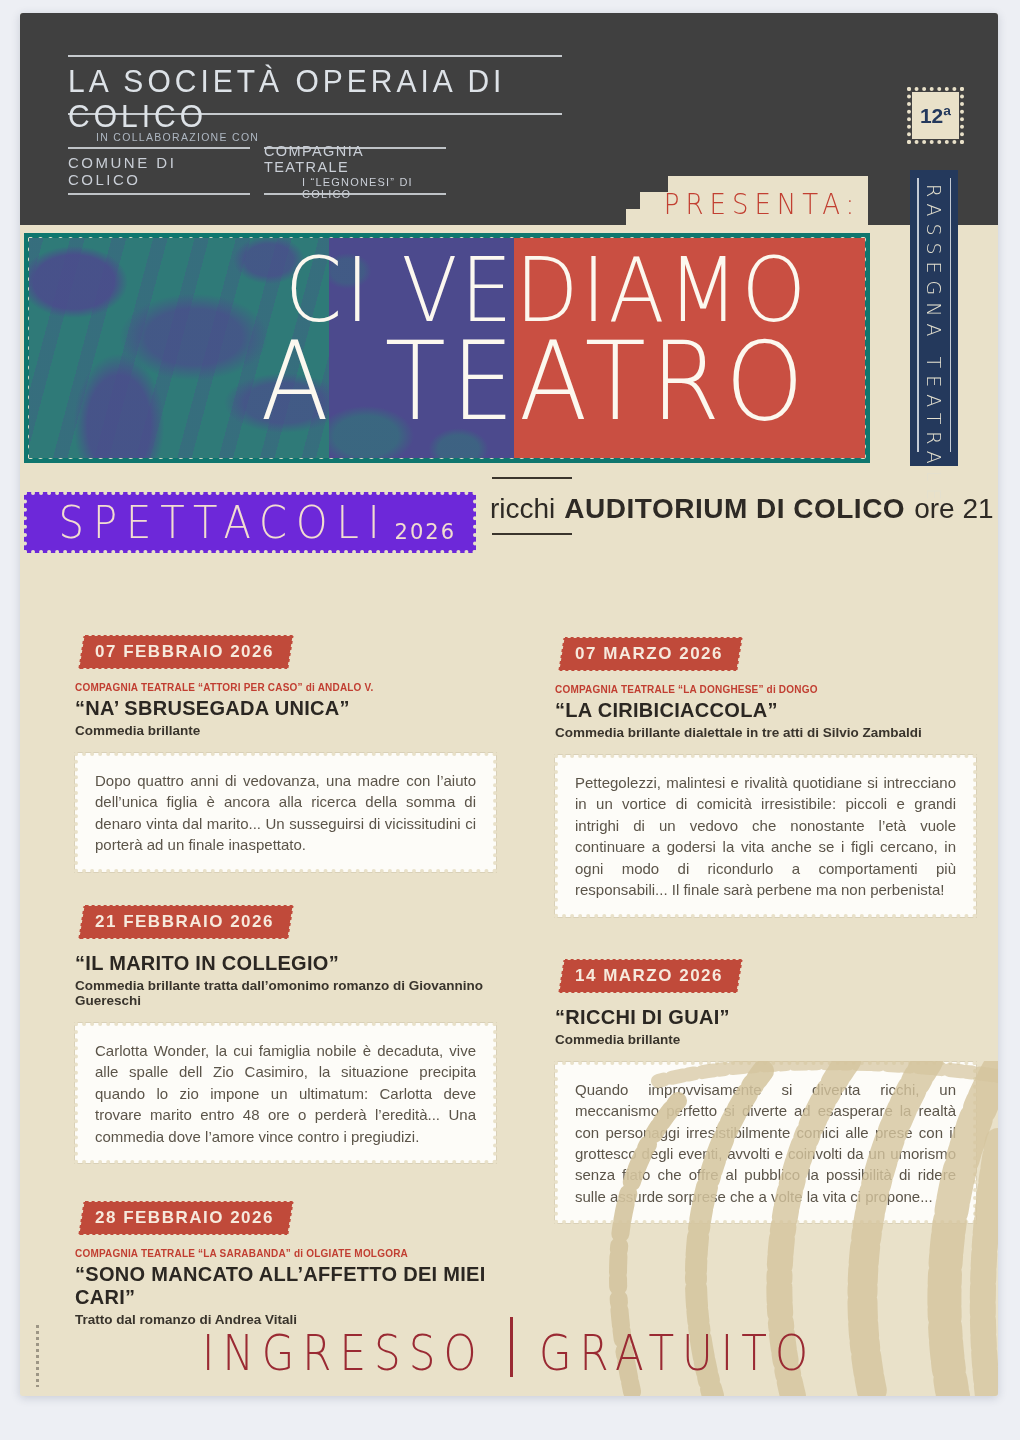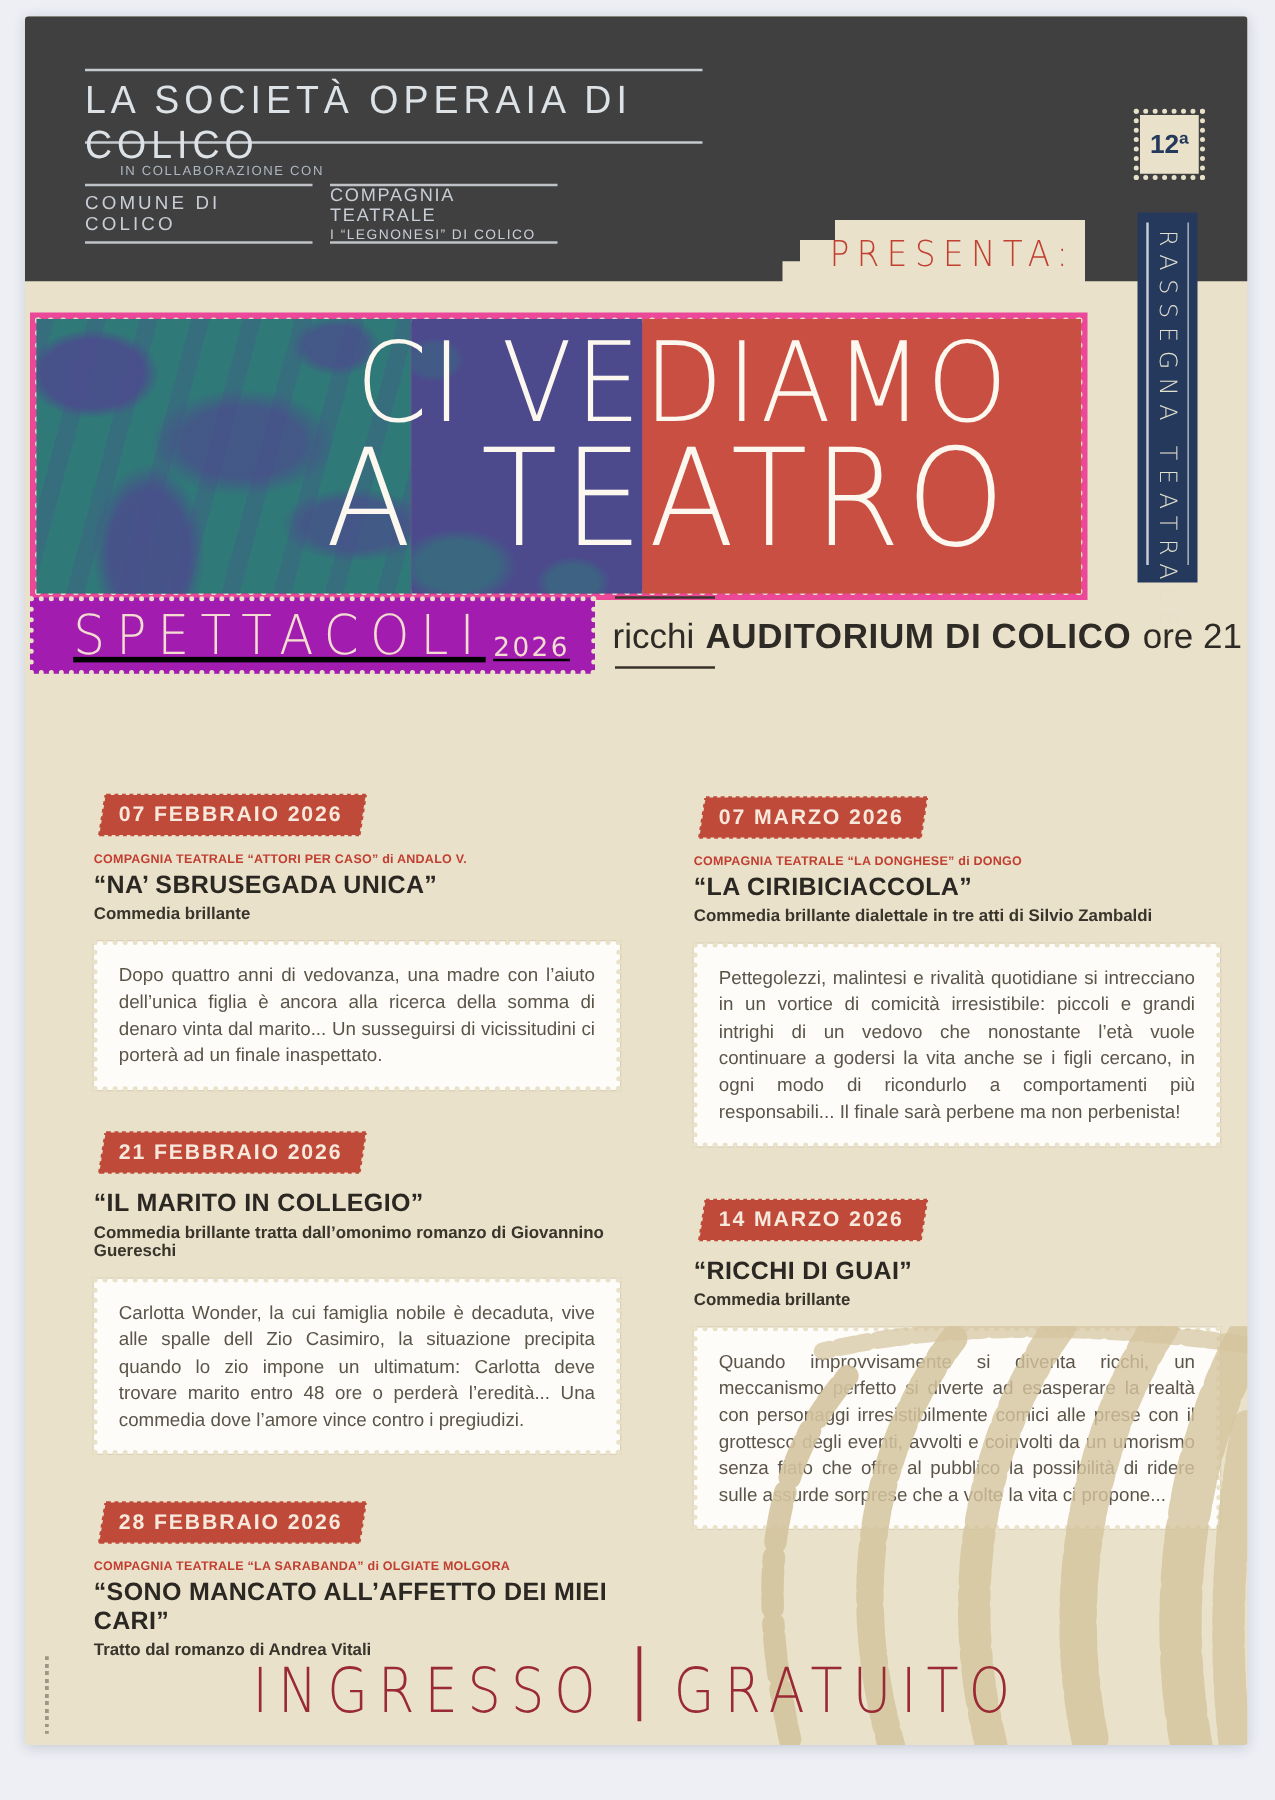--- a/index.html
+++ b/index.html
@@ -15,21 +15,21 @@
   .soc-title { position:absolute; left:48px; top:52px; width:500px; color:#dde2e7;
                font-size:30px; font-weight:300; letter-spacing:4px; transform:scaleY(1.05); }
   .collab { position:absolute; left:76px; top:118px; color:#aeb7c2; font-size:10.5px; letter-spacing:1.3px; }
   .partner { position:absolute; top:134px; border-top:2px solid rgba(222,227,232,.8);
              border-bottom:2px solid rgba(222,227,232,.8); padding:22px 0; height:48px;
              display:flex; flex-direction:column; justify-content:center; }
   .partner-1 { left:48px; width:182px; }
   .partner-2 { left:244px; width:182px; }
   .partner-name { color:#c9ced6; font-size:15px; letter-spacing:2.5px; font-weight:400; }
   .partner-line1 { color:#c9ced6; font-size:14.5px; letter-spacing:1.4px; font-weight:400; }
-  .partner-line2 { color:#c9ced6; font-size:11px; letter-spacing:1.2px; margin-top:1px; }
+  .partner-line2 { color:#c9ced6; font-size:11px; letter-spacing:1.2px; margin-top:1px;margin-left:38px; }
 
   
   .stamp12 { position:absolute; left:892px; top:79px; width:47px; height:47px;
              background:#e9e1c9; outline:4px dotted #e9e1c9; outline-offset:1px;
              display:flex; align-items:center; justify-content:center;
              color:#24395c; font-weight:700; font-size:21px; }
 
   
   .rassegna { position:absolute; left:890px; top:157px; width:48px; height:296px; background:#24395c; }
   .rassegna::before, .rassegna::after { content:""; position:absolute; top:8px; bottom:14px; width:1.5px;
@@ -41,21 +41,21 @@
 
   
   .presenta-a { position:absolute; left:648px; top:163px; width:200px; height:56px; background:#e9e1c9; }
   .presenta-b { position:absolute; left:620px; top:179px; width:30px; height:40px; background:#e9e1c9; }
   .presenta-c { position:absolute; left:606px; top:196px; width:16px; height:23px; background:#e9e1c9; }
   .presenta-label { position:absolute; left:636px; top:176px; width:212px; text-align:center;
              color:#c23f31; font-family:"DejaVu Sans",sans-serif; font-size:26px; font-weight:300;
              letter-spacing:6px; transform:scaleY(1.1); }
 
   
-  .banner { position:absolute; left:4px; top:237px; width:846px; height:230px; background:#ec4899; }
+  .banner { position:absolute; left:4px; top:220px; width:846px; height:230px; background:#0f766e; }
   .banner-in { position:absolute; inset:5px; overflow:hidden; outline:5px dotted #e9e1c9; outline-offset:-4px; }
   .strip { position:absolute; top:0; bottom:0; }
   .strip-teal { left:0; width:300px; background:
       radial-gradient(90px 60px at 15% 20%, rgba(76,74,141,.85) 0 45%, transparent 60%),
       radial-gradient(120px 70px at 55% 45%, rgba(76,74,141,.7) 0 40%, transparent 62%),
       radial-gradient(70px 110px at 30% 85%, rgba(76,74,141,.8) 0 45%, transparent 65%),
       radial-gradient(60px 40px at 80% 10%, rgba(76,74,141,.7) 0 40%, transparent 60%),
       radial-gradient(100px 50px at 85% 75%, rgba(76,74,141,.65) 0 40%, transparent 60%),
       repeating-linear-gradient(105deg, rgba(76,74,141,.25) 0 14px, rgba(47,122,120,0) 14px 40px),
       #2f7a78; }
@@ -64,23 +64,23 @@
       radial-gradient(50px 35px at 70% 96%, rgba(47,122,120,.5) 0 40%, transparent 60%),
       radial-gradient(40px 30px at 10% 15%, rgba(47,122,120,.35) 0 40%, transparent 60%),
       #4c4a8d; }
   .strip-red { left:485px; right:0; background:#c94f42; }
   .banner-title { position:absolute; right:56px; top:8px; text-align:right; color:#fcf8ef;
       font-family:"DejaVu Sans",sans-serif; font-weight:200; transform:scaleY(1.08); transform-origin:top right; }
   .banner-line1 { font-size:82px; letter-spacing:3px; line-height:1.0; }
   .banner-line2 { font-size:100px; letter-spacing:5px; line-height:1.0; margin-top:-6px; word-spacing:14px; }
 
   
-  .band { position:absolute; left:4px; top:465px; width:452px; height:61px; background:#a21caf;
+  .band { position:absolute; left:4px; top:479px; width:452px; height:61px; background:#6d28d9;
           outline:4px dotted #e9e1c9; outline-offset:-3px;
-          display:flex; align-items:center; justify-content:flex-end; padding:0 20px 0 0;text-decoration:underline; }
+          display:flex; align-items:center; justify-content:flex-end; padding:0 20px 0 0; }
   .band-spettacoli { color:#f2ddd0; font-family:"DejaVu Sans",sans-serif; font-size:40px;
           font-weight:300; letter-spacing:9px; transform:scaleY(1.1); }
   .band-year { color:#f2ddd0; font-family:"DejaVu Sans",sans-serif; font-size:21px;
           letter-spacing:2px; align-self:flex-end; padding:0 0 9px 6px; }
   .venue-rule { position:absolute; left:472px; width:80px; border-top:2px solid #3a342c; }
   .venue { position:absolute; left:470px; top:470px; width:500px; height:52px;
            display:flex; align-items:center; gap:9px; color:#2e2a25; font-size:28px; white-space:nowrap; }
   .venue .bold { font-weight:700; letter-spacing:.5px; }
 
   

